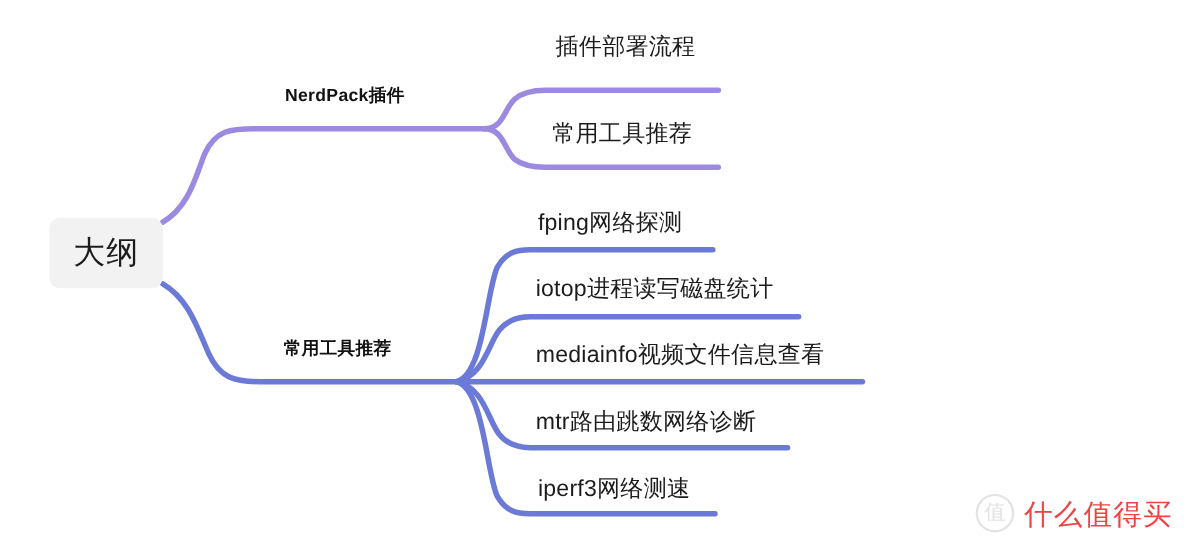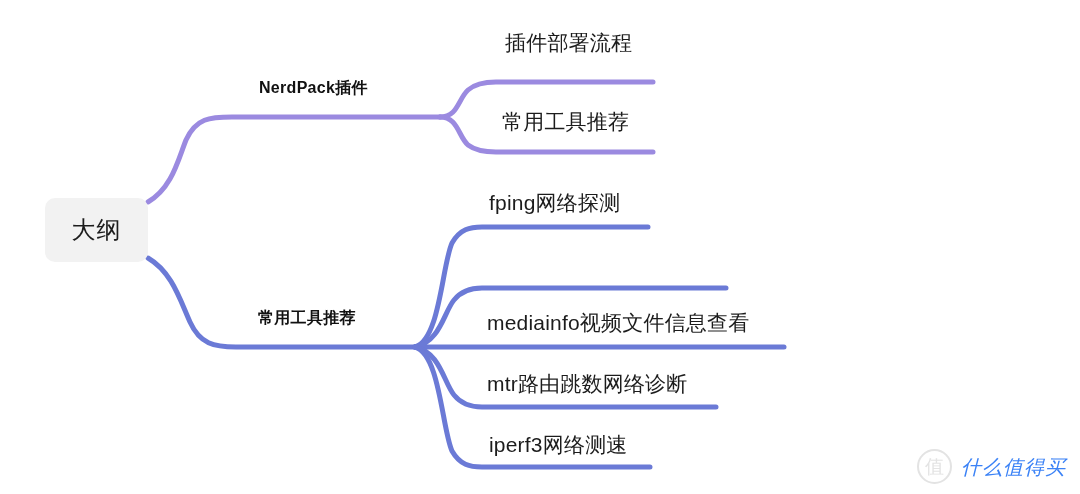--- a/index.html
+++ b/index.html
@@ -36,21 +36,21 @@
   .root-node {
     left: 45px;
     top: 198px;
     width: 103px;
     height: 64px;
     background: #f2f2f2;
     border-radius: 10px;
     display: flex;
     align-items: center;
     justify-content: center;
-    font-size: 24px;
+    font-size: 29px;
     font-weight: 400;
     letter-spacing: 1px;
     color: #1c1c1c;
   }
   .branch-node {
     font-size: 16px;
     font-weight: bold;
     color: #111111;
     letter-spacing: 0.3px;
   }
@@ -88,25 +88,24 @@
     border-radius: 50%;
     border: 2px solid #e3e3e3;
     color: #e3e3e3;
     font-size: 19px;
     display: flex;
     align-items: center;
     justify-content: center;
     line-height: 1;
   }
   .wm-text {
-    color: #3b82f6;
-    font-size: 20px;
+    color: #ef4444;
+    font-size: 26px;
     letter-spacing: 1px;
     line-height: 1;
-    font-style: italic;
   }
 </style>
 </head>
 <body>
 
 <div id="canvas">
 
   <svg id="edges" viewBox="0 0 1080 494" xmlns="http://www.w3.org/2000/svg">
     <g fill="none" stroke-linecap="round" stroke-linejoin="round">
 
@@ -135,20 +134,21 @@
   <div class="node branch-node b0">NerdPack插件</div>
 
   <div class="node branch-node b1">常用工具推荐</div>
 
   <div class="node leaf-node l00">插件部署流程</div>
 
   <div class="node leaf-node l01">常用工具推荐</div>
 
   <div class="node leaf-node l10">fping网络探测</div>
 
+  <div class="node leaf-node l11">iotop进程读写磁盘统计</div>
 
   <div class="node leaf-node l12">mediainfo视频文件信息查看</div>
 
   <div class="node leaf-node l13">mtr路由跳数网络诊断</div>
 
   <div class="node leaf-node l14">iperf3网络测速</div>
 
   <div class="watermark">
     <div class="wm-badge">值</div>
     <div class="wm-text">什么值得买</div>

